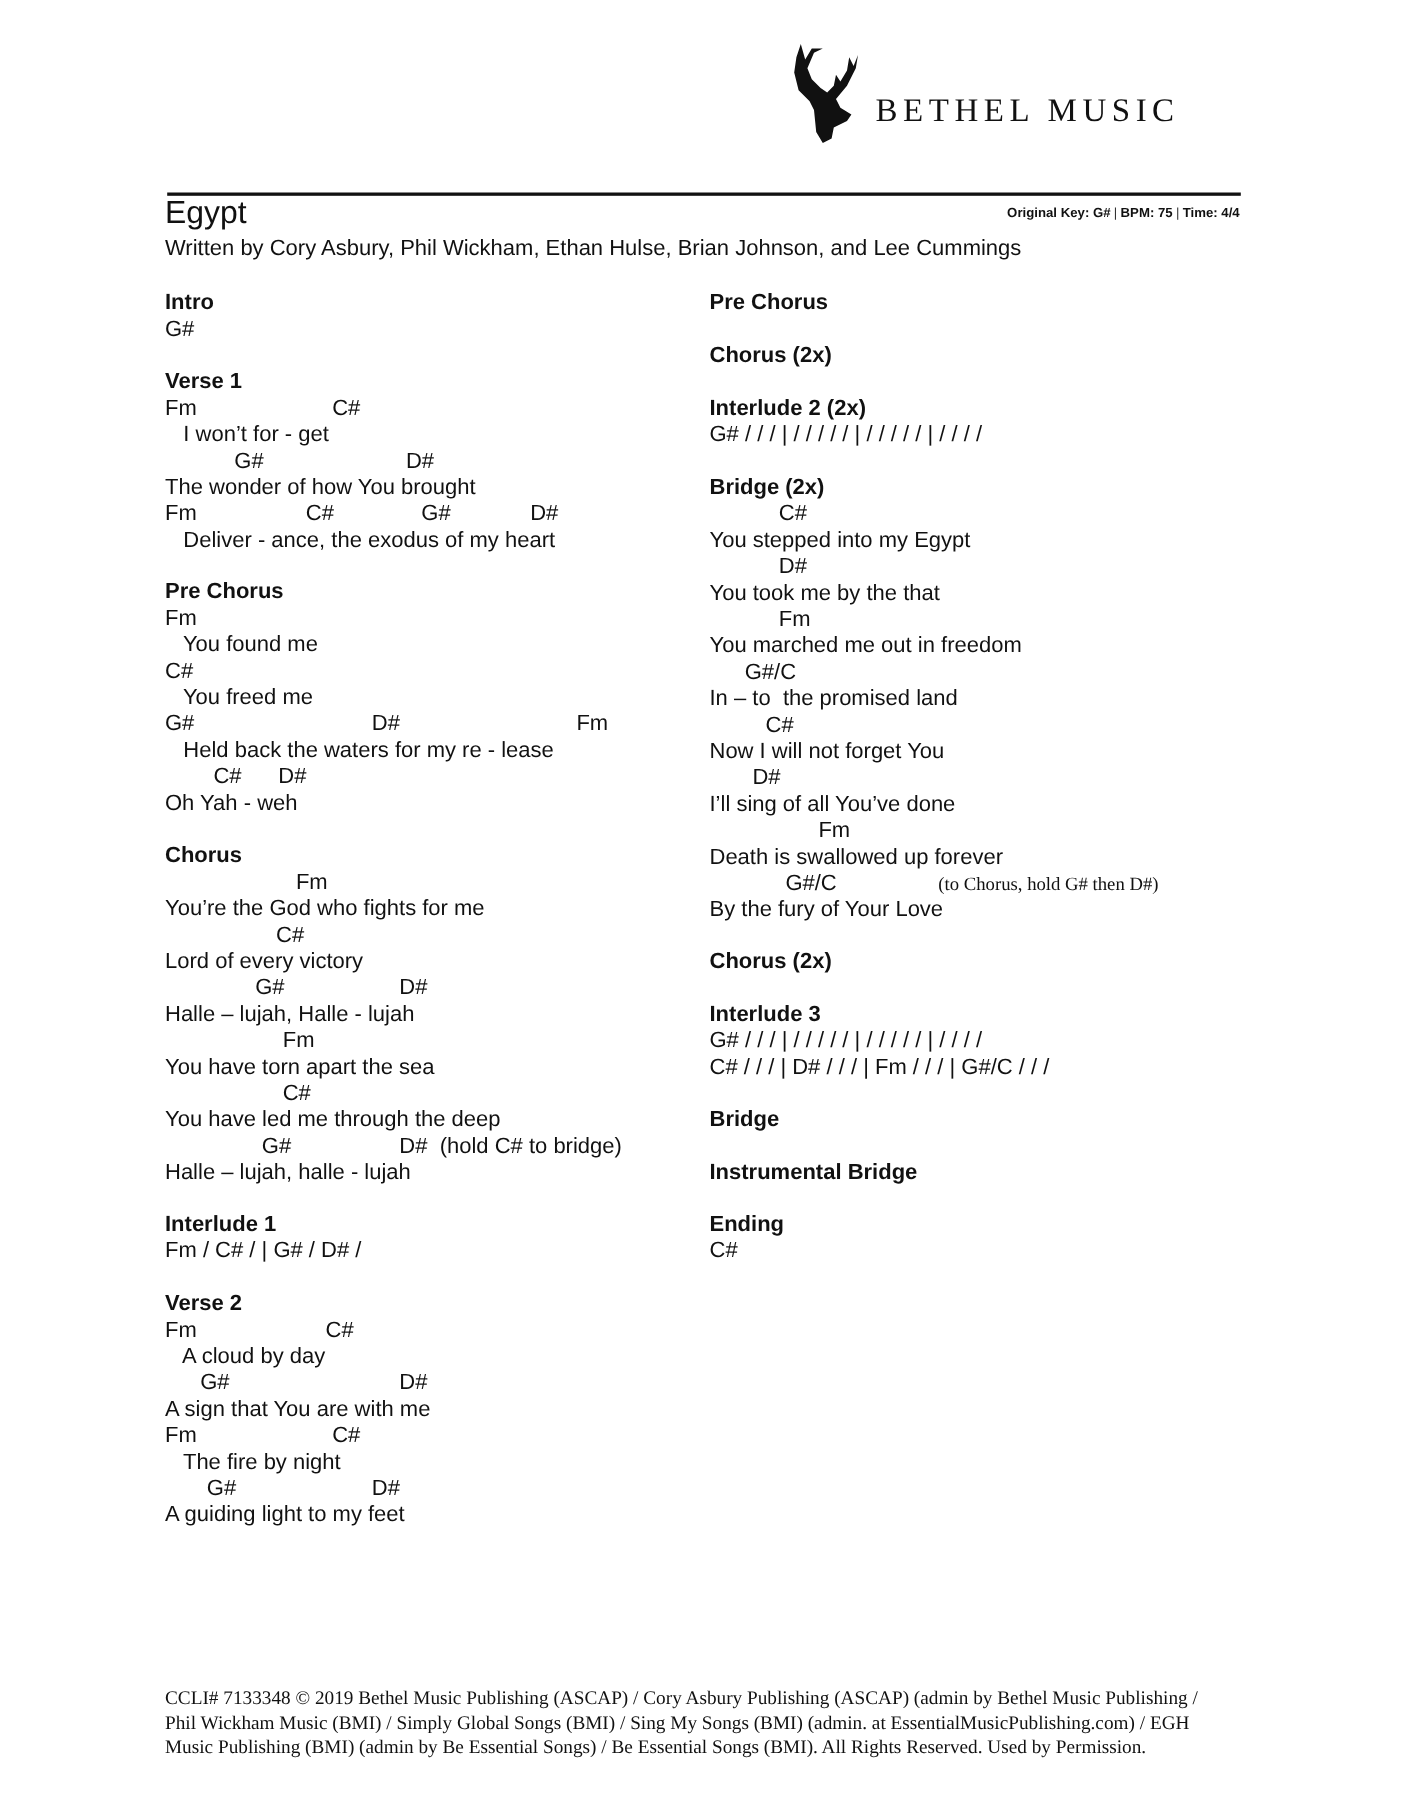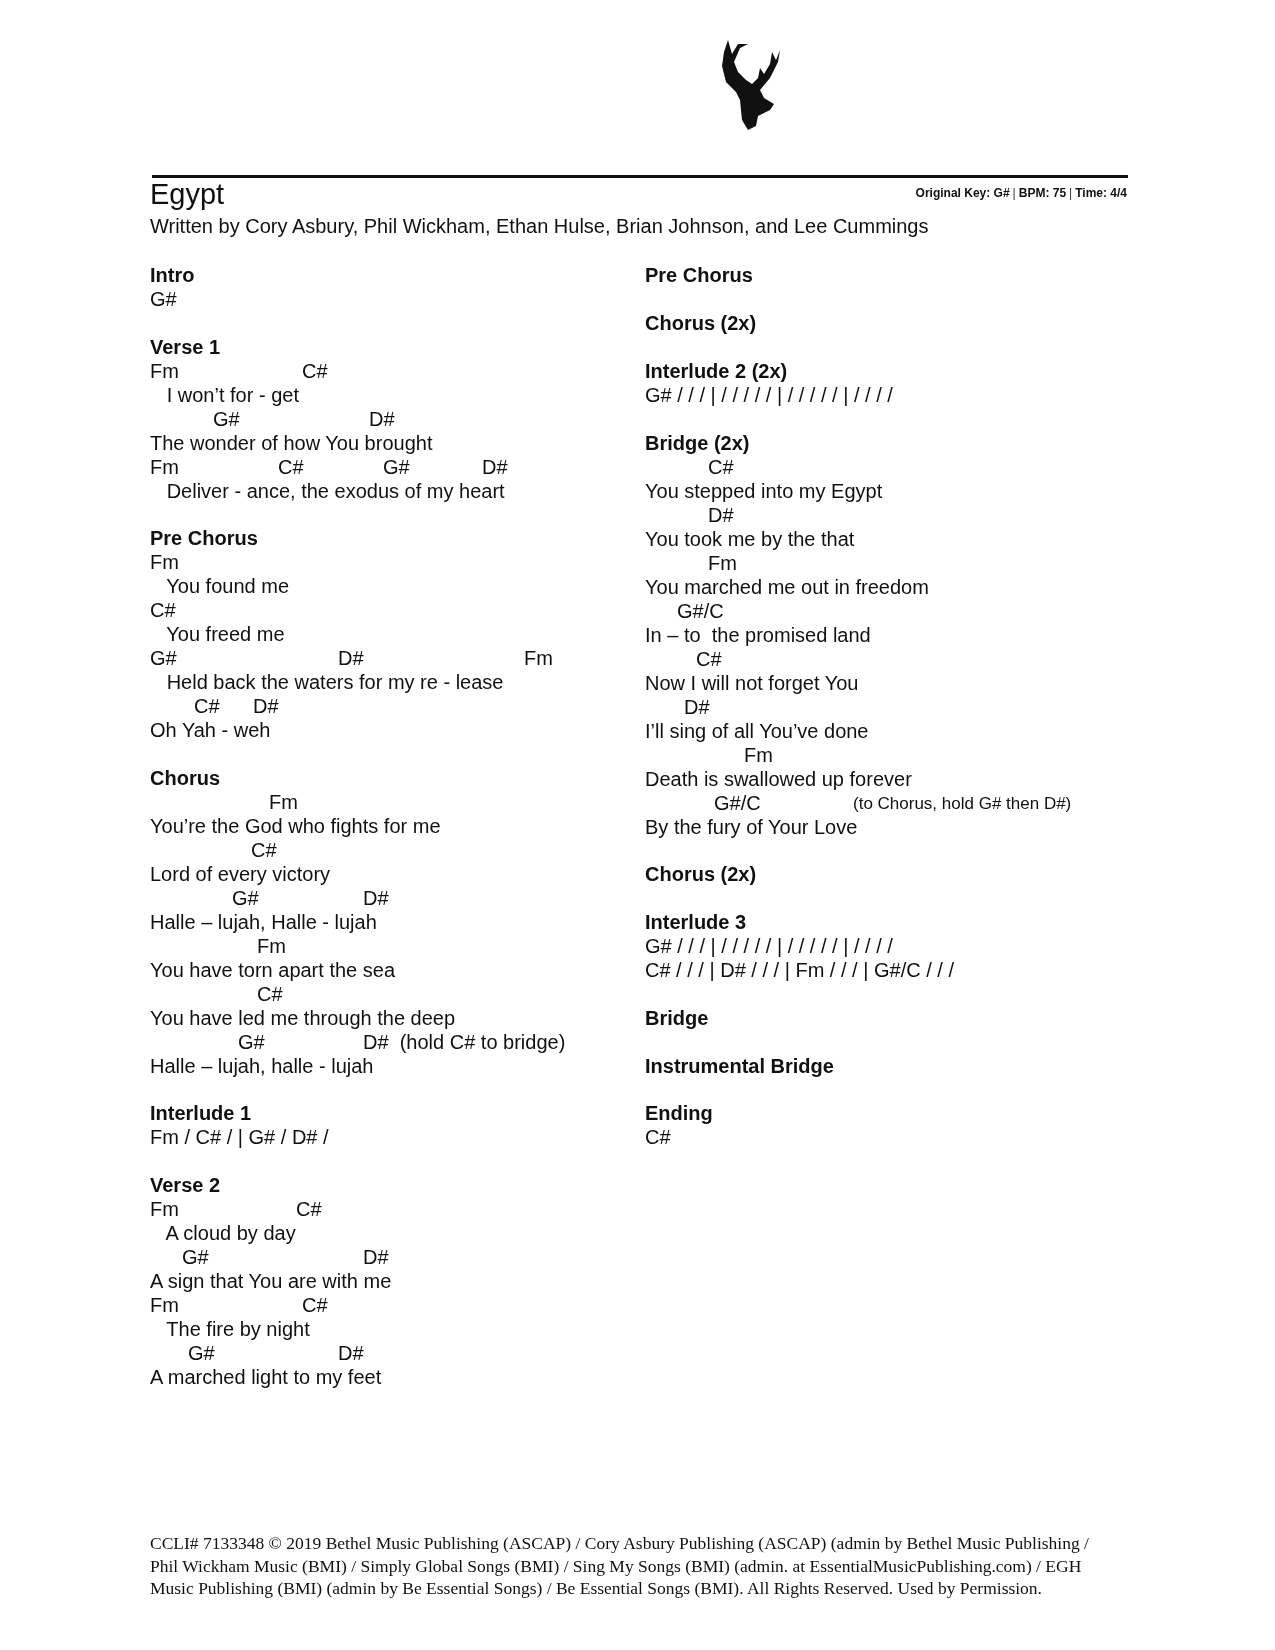--- a/index.html
+++ b/index.html
@@ -10,31 +10,32 @@
   .logo-text { position: absolute; left: 78px; top: 46px; font-family: "Liberation Serif", "DejaVu Serif", serif;
                font-size: 30px; letter-spacing: 5px; color: #111; white-space: nowrap; }
   .rule { position: absolute; left: 152px; top: 175px; width: 976px; height: 3px; background: #111; }
   .title { position: absolute; left: 150px; top: 178px; font-size: 29px; font-weight: normal; }
   .meta { position: absolute; right: 148px; top: 186px; font-size: 12px; font-weight: bold; white-space: nowrap; }
   .meta .sep { font-weight: normal; color: #333; padding: 0 3px; }
   .writers { position: absolute; left: 150px; top: 215px; font-size: 20px; white-space: nowrap; }
   .line { position: absolute; font-size: 20px; white-space: pre; line-height: 24px; }
   .hdr { font-weight: bold; }
   .chord { position: absolute; font-size: 20px; white-space: pre; line-height: 24px; }
-  .note { font-size: 17px; }
+  .note { font-size: 17px; font-family: Liberation Serif, serif; }
   .footer { position: absolute; left: 150px; top: 1532px; width: 960px; font-family: "Liberation Serif", "DejaVu Serif", serif;
             font-size: 17.5px; line-height: 22.5px; color: #111; }
 </style>
 </head>
 <body>
 
 <div class="logo">
   <svg width="70" height="96" viewBox="0 0 70 96">
     <path d="M10 2 L6 14 L4 28 L8 44 L18 54 L22 62 L24 82 L30 92 L38 88 L40 78 L52 72 L56 66 L46 60 L42 52 L52 40 L60 24 L62 12 L58 22 L54 14 L52 26 L46 36 L42 30 L40 40 L34 46 L28 42 L20 34 L16 24 L22 10 L30 6 L20 6 L14 16 Z" fill="#111"></path>
   </svg>
+  <div class="logo-text">BETHEL MUSIC</div>
 </div>
 
 <div class="rule"></div>
 <div class="title">Egypt</div>
 <div class="meta">
   <span>Original Key: G#</span><span class="sep">|</span><span>BPM: 75</span><span class="sep">|</span><span>Time: 4/4</span>
 </div>
 <div class="writers">Written by Cory Asbury, Phil Wickham, Ethan Hulse, Brian Johnson, and Lee Cummings</div>
 
 <div class="line hdr" style="left:150px;top:263px">Intro</div>
@@ -90,21 +91,21 @@
 <div class="chord" style="left:296px;top:1197px">C#</div>
 <div class="line" style="left:150px;top:1221px">   A cloud by day</div>
 <div class="chord" style="left:182px;top:1245px">G#</div>
 <div class="chord" style="left:363px;top:1245px">D#</div>
 <div class="line" style="left:150px;top:1269px">A sign that You are with me</div>
 <div class="chord" style="left:150px;top:1293px">Fm</div>
 <div class="chord" style="left:302px;top:1293px">C#</div>
 <div class="line" style="left:150px;top:1317px">   The fire by night</div>
 <div class="chord" style="left:188px;top:1341px">G#</div>
 <div class="chord" style="left:338px;top:1341px">D#</div>
-<div class="line" style="left:150px;top:1365px">A marched light to my feet</div>
+<div class="line" style="left:150px;top:1365px">A guiding light to my feet</div>
 
 <div class="line hdr" style="left:645px;top:263px">Pre Chorus</div>
 <div class="line hdr" style="left:645px;top:311px">Chorus (2x)</div>
 
 <div class="line hdr" style="left:645px;top:359px">Interlude 2 (2x)</div>
 <div class="line" style="left:645px;top:383px">G# / / / | / / / / / | / / / / / | / / / /</div>
 
 <div class="line hdr" style="left:645px;top:431px">Bridge (2x)</div>
 <div class="chord" style="left:708px;top:455px">C#</div>
 <div class="line" style="left:645px;top:479px">You stepped into my Egypt</div>

